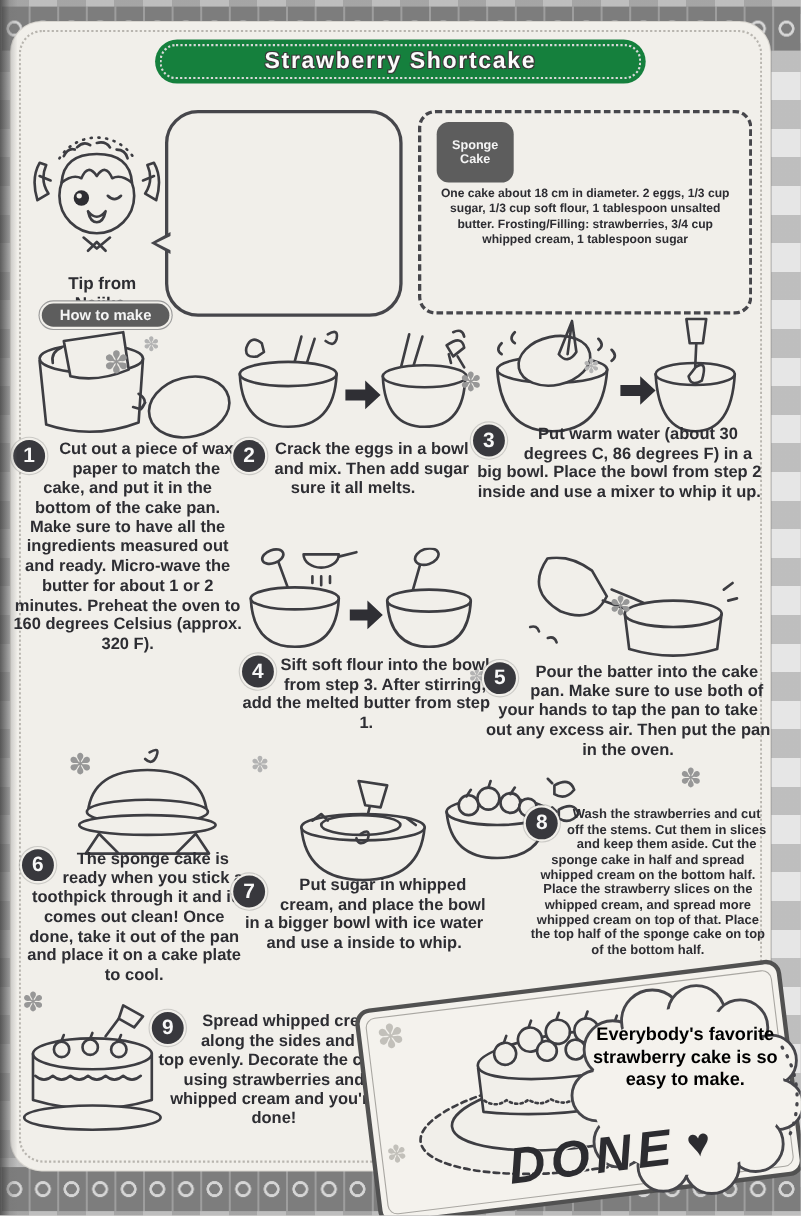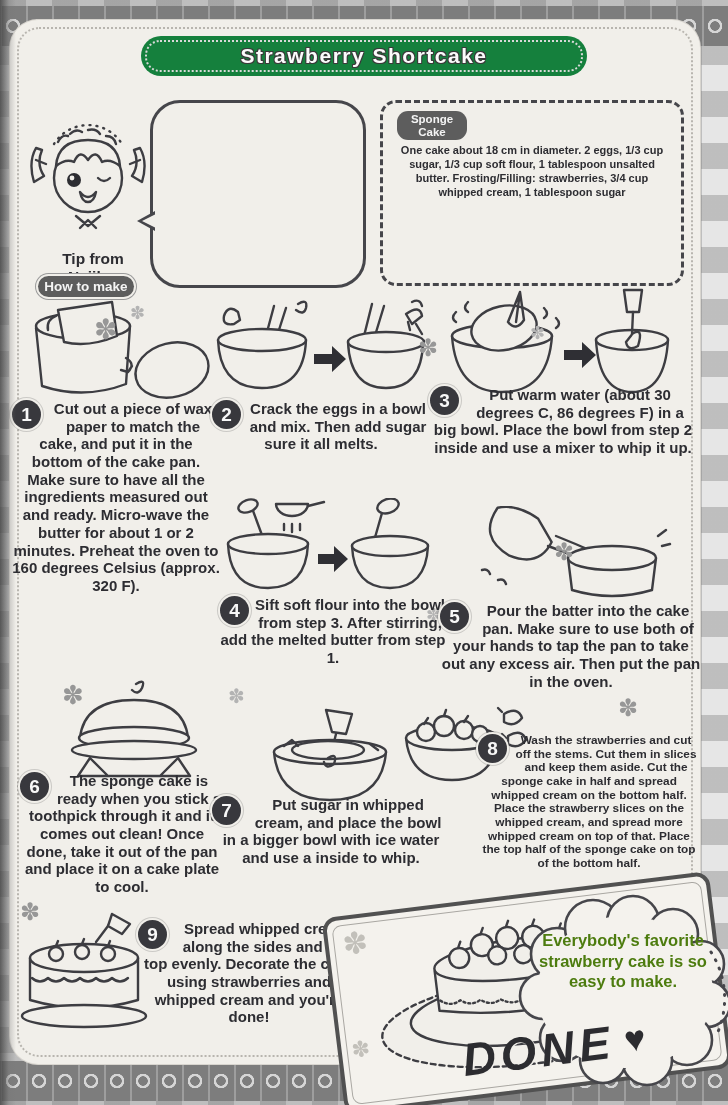--- a/index.html
+++ b/index.html
@@ -34,23 +34,23 @@
     border:3px solid #46464b;border-radius:30px;display:flex;align-items:center;justify-content:center;
     text-align:center;font-size:15.5px;font-weight:bold;color:#2d2d32;line-height:1.22;padding:8px 10px;box-sizing:border-box;}
   .speech-tail{position:absolute;left:-16px;top:108px;width:0;height:0;
     border-top:10px solid rgba(0,0,0,0);border-bottom:10px solid rgba(0,0,0,0);border-right:18px solid #46464b;}
   .speech-tail::after{content:"";position:absolute;left:5px;top:-7px;width:0;height:0;
     border-top:7px solid rgba(0,0,0,0);border-bottom:7px solid rgba(0,0,0,0);border-right:14px solid #f1efea;}
 
   .ingredients-box{position:absolute;left:370px;top:80px;width:304px;height:186px;background:#f1efea;
     border:3px dashed #46464b;border-radius:16px;box-sizing:border-box;padding:6px 10px;}
   .badge{background:#5d5d5d;color:#f4f4f4;font-weight:bold;border-radius:11px;text-align:center;}
-  .sponge-badge{display:inline-block;width:62px;font-size:11.5px;line-height:1.1;padding:2px 4px;margin:2px 0 2px 4px;}
+  .sponge-badge{display:inline-block;width:62px;font-size:11.5px;line-height:1.1;padding:15px 4px;margin:2px 0 2px 4px;}
   .ing-text{text-align:center;font-size:11px;font-weight:bold;color:#2d2d32;line-height:1.25;margin-top:2px;}
-  .howto-badge{position:absolute;left:28px;top:256px;width:96px;font-size:13.5px;padding:3px 0;border-radius:12px;
+  .howto-badge{position:absolute;left:28px;top:256px;width:84px;font-size:13.5px;padding:3px 16px;border-radius:12px;
     box-shadow:0 0 0 2px #f1efea, 0 0 0 3px #9a9a9a;}
 
   .step{position:absolute;font-size:15px;font-weight:bold;color:#2d2d32;line-height:1.18;text-align:center;z-index:2;}
   .step .num{float:left;width:29px;height:29px;border-radius:50%;background:#38383d;color:#f7f7f7;
     font-weight:bold;font-size:19px;line-height:29px;text-align:center;margin:0 5px 2px 0;
     box-shadow:0 0 0 2px #f1efea, 0 0 0 3px rgba(90,90,90,.25);}
   .s1{left:2px;top:380px;width:208px;}
   .s2{left:202px;top:380px;width:218px;}
   .s3{left:420px;top:366px;width:266px;}
   .s4{left:210px;top:576px;width:226px;}
@@ -68,21 +68,21 @@
 
   .flower{position:absolute;color:#979797;z-index:1;line-height:1;}
 
   .tray{position:absolute;left:322px;top:874px;width:390px;height:198px;background:#f4f2ed;
     border:4px solid #515151;border-radius:14px;transform:rotate(-7deg);z-index:3;box-sizing:border-box;}
   .tray::before{content:"";position:absolute;inset:5px;border:1px solid #a9a7a2;border-radius:9px;}
   .tray .flower{color:#c2c0ba;}
 
   .cloud{position:absolute;left:505px;top:872px;width:218px;height:200px;z-index:4;}
   .cloud-text{position:absolute;left:22px;top:38px;width:172px;text-align:center;
-    font-size:16.5px;font-weight:bold;color:#4d7c0f;line-height:1.25;}
+    font-size:16.5px;font-weight:bold;color:#000000;line-height:1.25;}
 
   .done{position:absolute;left:452px;top:1002px;z-index:5;transform:rotate(-7deg);
     font-style:italic;font-weight:bold;font-size:46px;letter-spacing:5px;color:#2c2c30;
     text-shadow:1px 1px 0 #f1efea;display:flex;align-items:center;gap:10px;}
   .done .heart{font-size:36px;font-style:normal;letter-spacing:0;}
 
   .najika{position:absolute;left:18px;top:96px;z-index:2;}
 </style>
 </head>
 <body>

